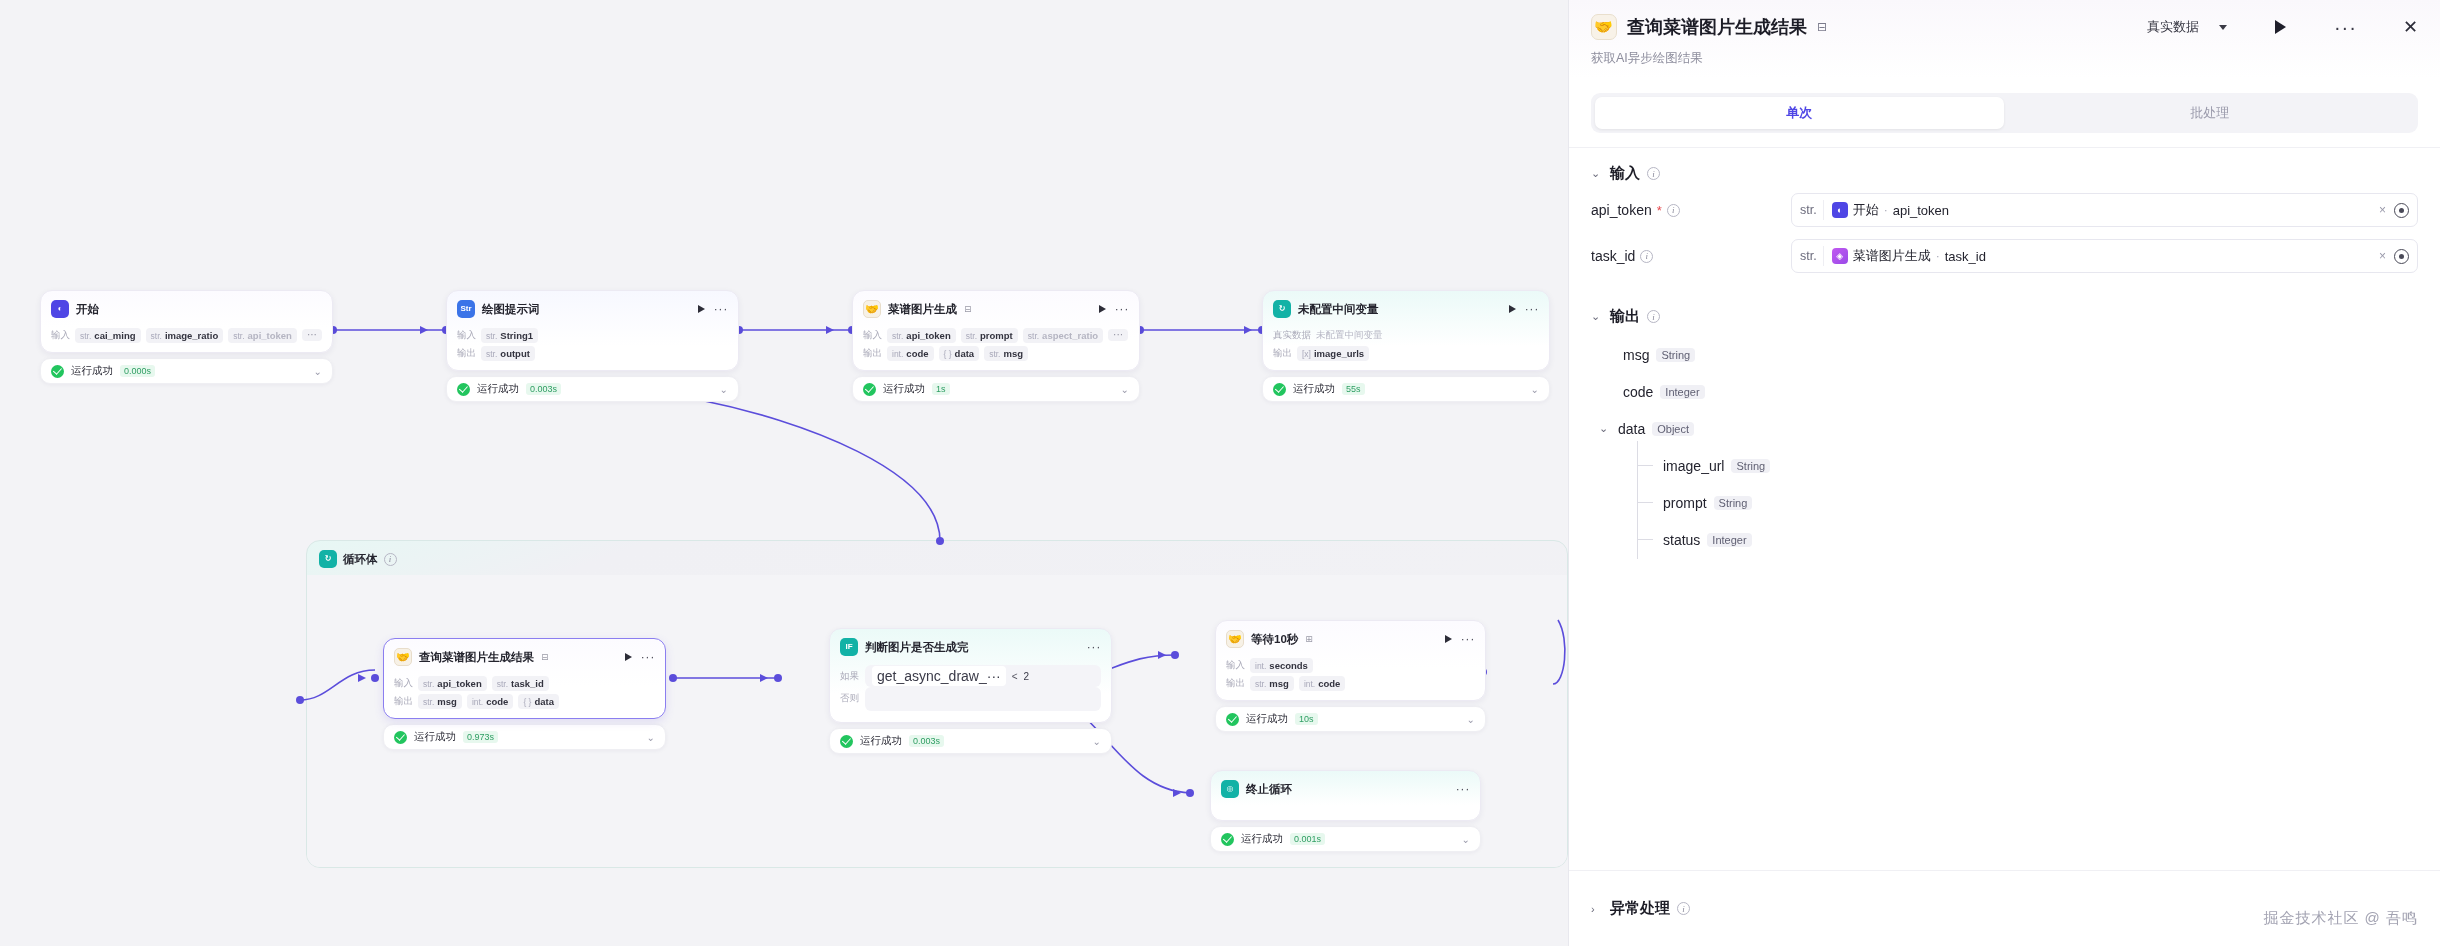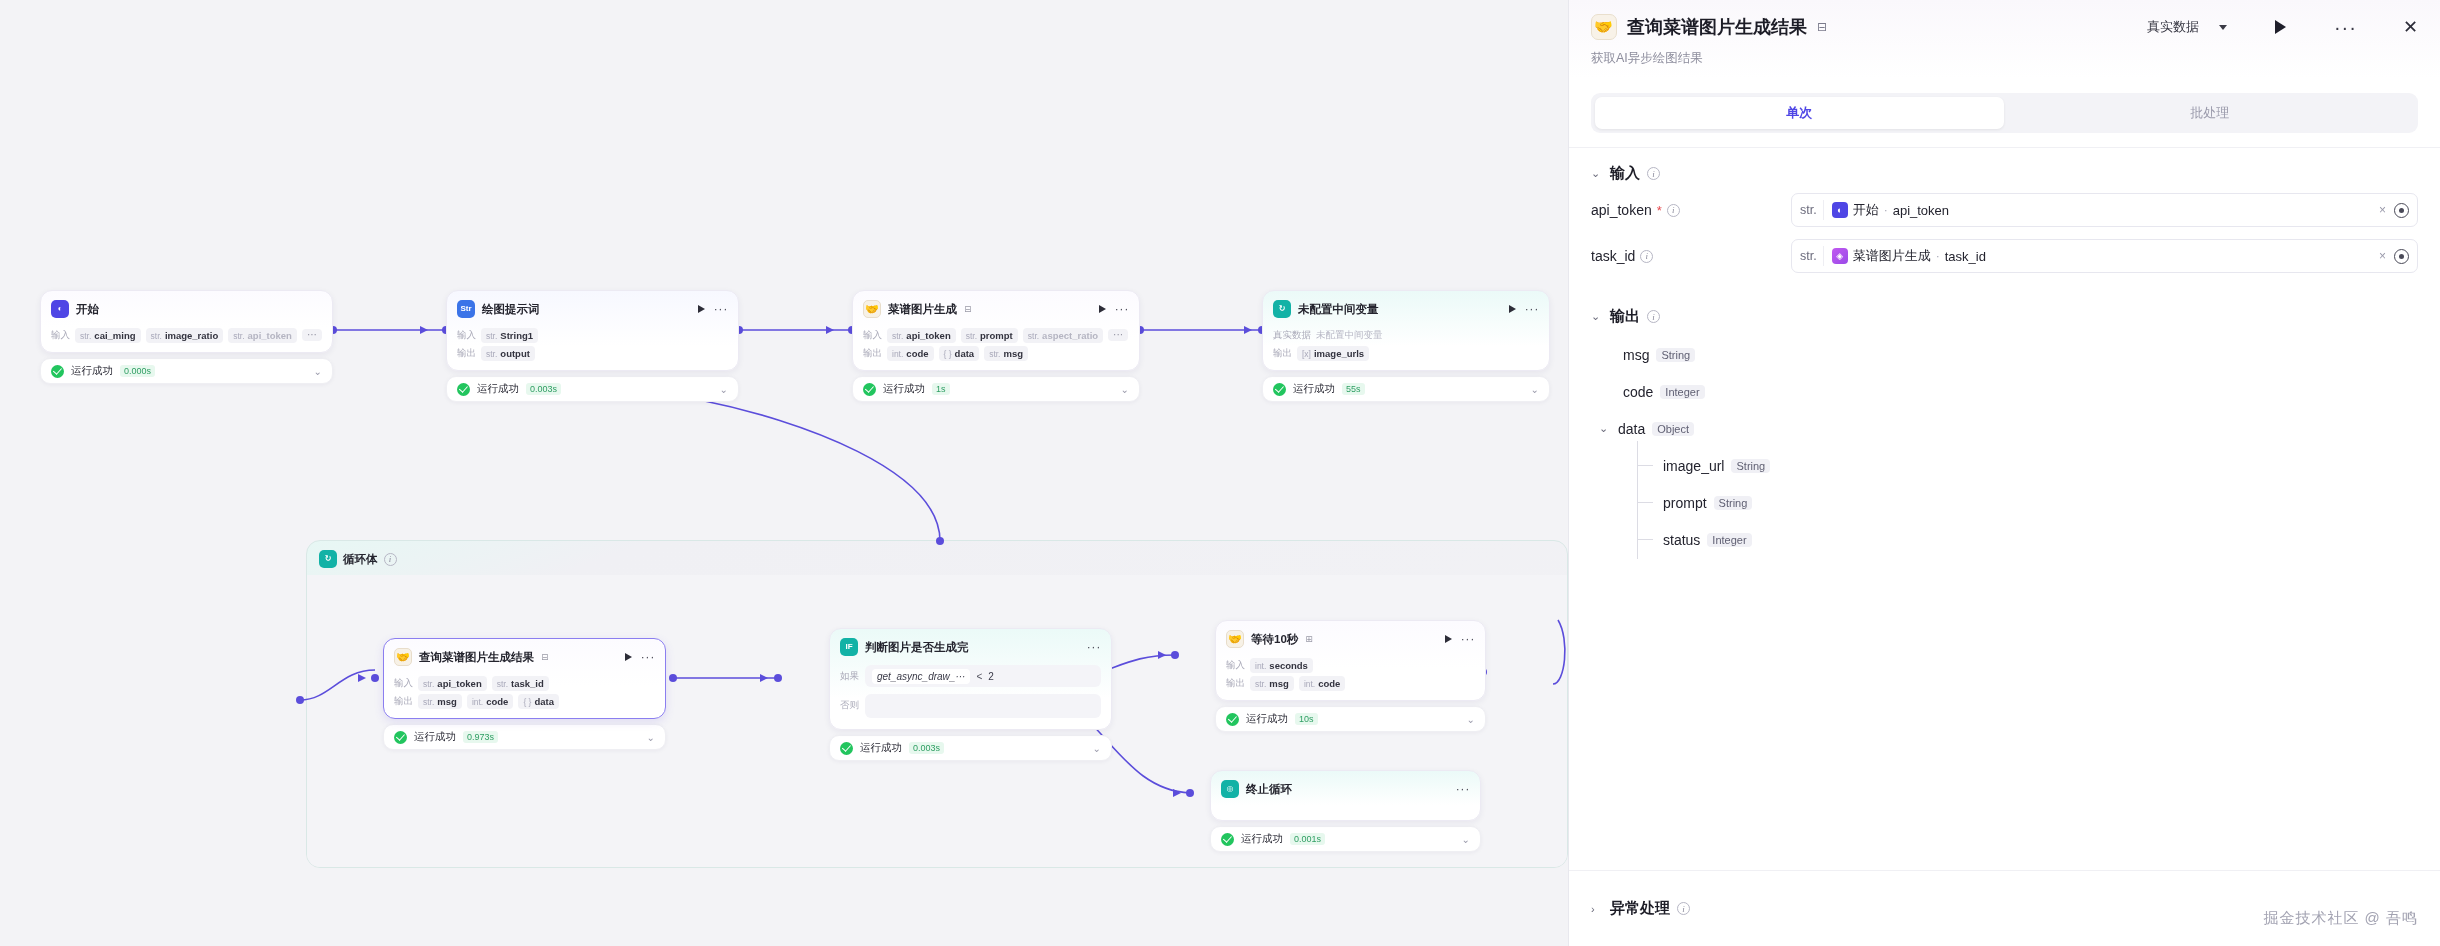--- a/index.html
+++ b/index.html
@@ -459,26 +459,26 @@
         <div class="node-head">
           <span class="nicon teal">IF</span>
           <span class="ntitle">判断图片是否生成完</span>
           <span class="nhead-sp"></span>
           <span class="ndots">···</span>
         </div>
         <div class="node-body" style="padding-bottom:11px;">
           <div style="display:flex;align-items:center;gap:6px;margin-top:2px;">
             <span class="plabel">如果</span>
             <div style="flex:1 1 auto;display:flex;align-items:center;gap:6px;background:#f4f4f8;border-radius:6px;height:22px;padding:0 7px;">
-              <span style="font-size:10px;color:#3a3a48;background:#fff;border-radius:4px;padding:2px 5px;font-style:italic;">get_async_draw_···</span>
+              <span style="font-size:14px;color:#3a3a48;background:#fff;border-radius:4px;padding:2px 5px;">get_async_draw_···</span>
               <span style="font-size:10px;color:#53535f;">&lt;</span>
               <span style="font-size:10px;color:#3a3a48;">2</span>
             </div>
           </div>
-          <div style="display:flex;align-items:flex-start;gap:6px;margin-top:7px;">
+          <div style="display:flex;align-items:flex-start;gap:6px;">
             <span class="plabel" style="margin-top:5px;">否则</span>
             <div style="flex:1 1 auto;background:#f4f4f8;border-radius:6px;height:24px;"></div>
           </div>
         </div>
       </div>
       <div class="status">
         <span class="check"></span>
         <span class="stxt">运行成功</span>
         <span class="stime">0.003s</span>
         <span class="sgap"></span>

